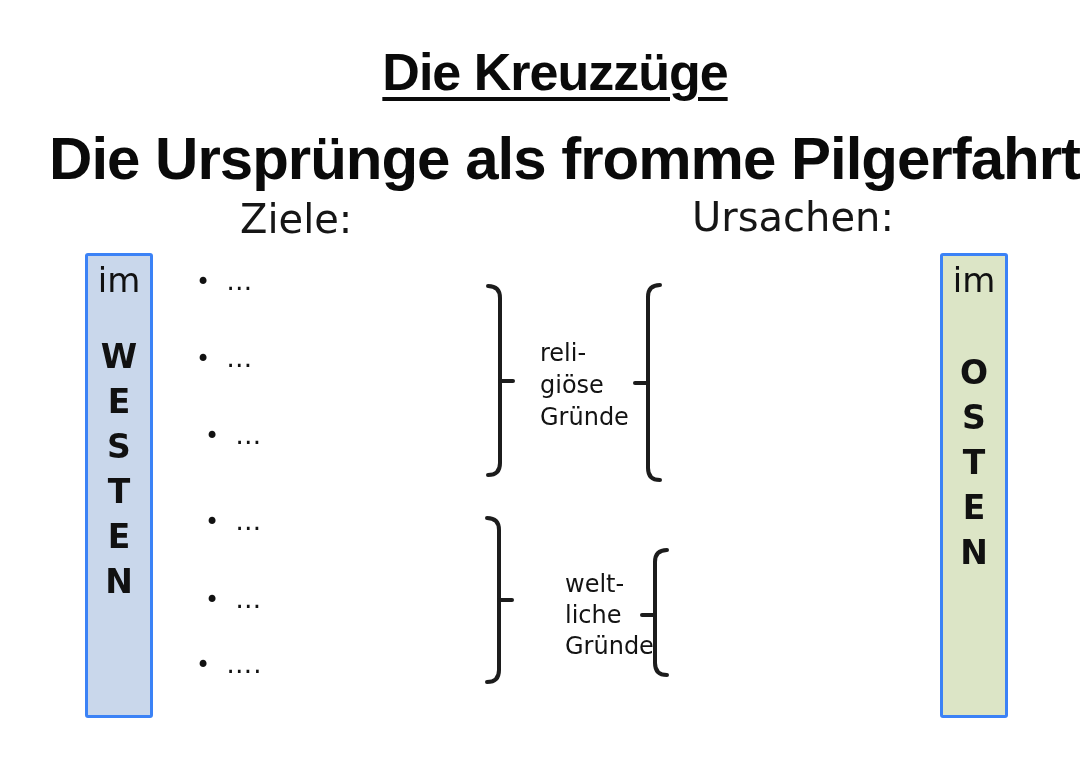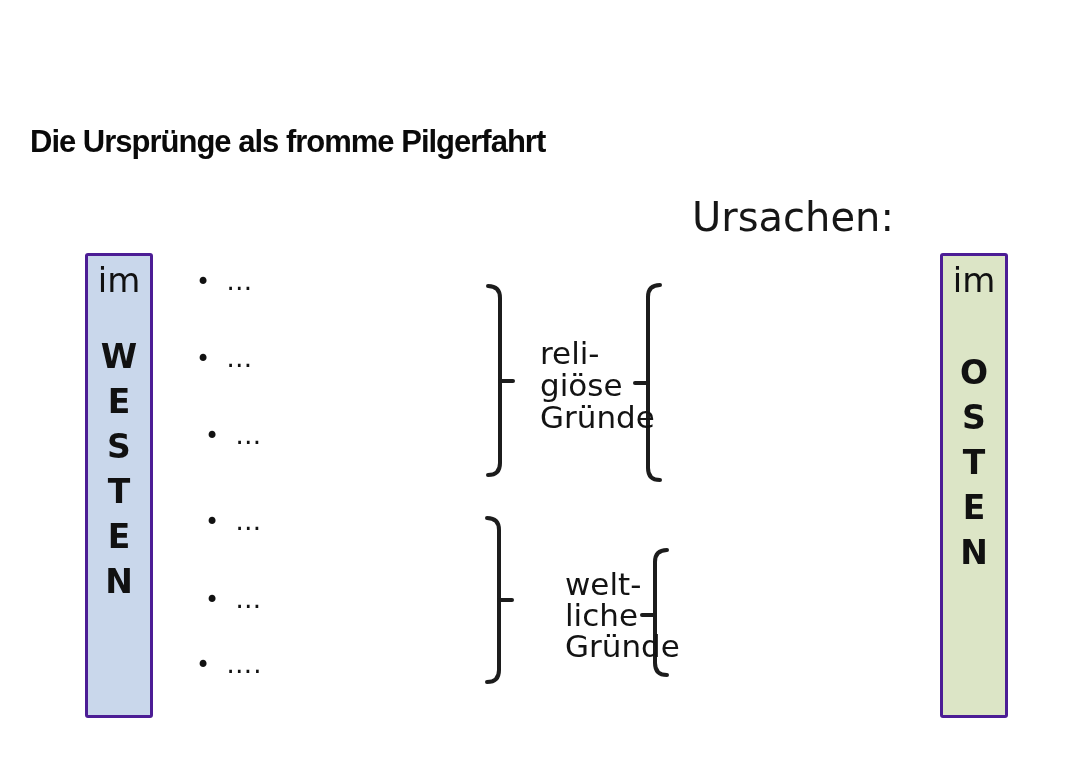--- a/index.html
+++ b/index.html
@@ -30,43 +30,43 @@
     color: #0a0a0a;
     text-decoration: underline;
     text-decoration-thickness: 4px;
     text-underline-offset: 7px;
   }
   .subtitle {
     position: absolute;
     left: 30px;
     right: 0;
     top: 124px;
-    text-align: left;
+    text-align: right;
     font-family: "Liberation Sans", sans-serif;
     font-weight: 700;
-    font-size: 31px;
+    font-size: 60px;
     letter-spacing: -1px;
     color: #0a0a0a;
   }
   
   .col-header {
     position: absolute;
     font-size: 40px;
     font-weight: 500;
     color: #161616;
   }
   .header-ziele   { left: 240px; top: 196px; }
   .header-ursachen{ left: 692px; top: 194px; }
   
   .side-box {
     position: absolute;
     top: 253px;
     width: 62px;
     height: 459px;
-    border: 3px solid #4c1d95;
+    border: 3px solid #3b82f6;
     border-radius: 3px;
     display: flex;
     flex-direction: column;
     align-items: center;
   }
   .west-box { left: 85px;  background: #c9d7eb; }
   .east-box { left: 940px; background: #dce5c6; }
   .box-im {
     margin-top: 2px;
     font-size: 34px;
@@ -107,35 +107,37 @@
   .brace path, .brace line {
     fill: none;
     stroke: #1c1c1c;
     stroke-width: 4;
     stroke-linecap: round;
     stroke-linejoin: round;
   }
   
   .cause-label {
     position: absolute;
-    font-size: 31px;
+    font-size: 24px;
     line-height: 32px;
     color: #131313;
     white-space: nowrap;
   }
   .label-religious { left: 540px; top: 337px; }
   .label-worldly   { left: 565px; top: 569px; line-height: 31px; }
 </style>
 </head>
 <body>
 
 <div class="slide">
 
+  <div class="title">Die Kreuzzüge</div>
   <div class="subtitle">Die Ursprünge als fromme Pilgerfahrt</div>
 
+  <div class="col-header header-ziele">Ziele:</div>
   <div class="col-header header-ursachen">Ursachen:</div>
 
   <div class="side-box west-box">
     <div class="box-im">im</div>
     <div class="box-letters">
       <span>W</span>
       <span>E</span>
       <span>S</span>
       <span>T</span>
       <span>E</span>

